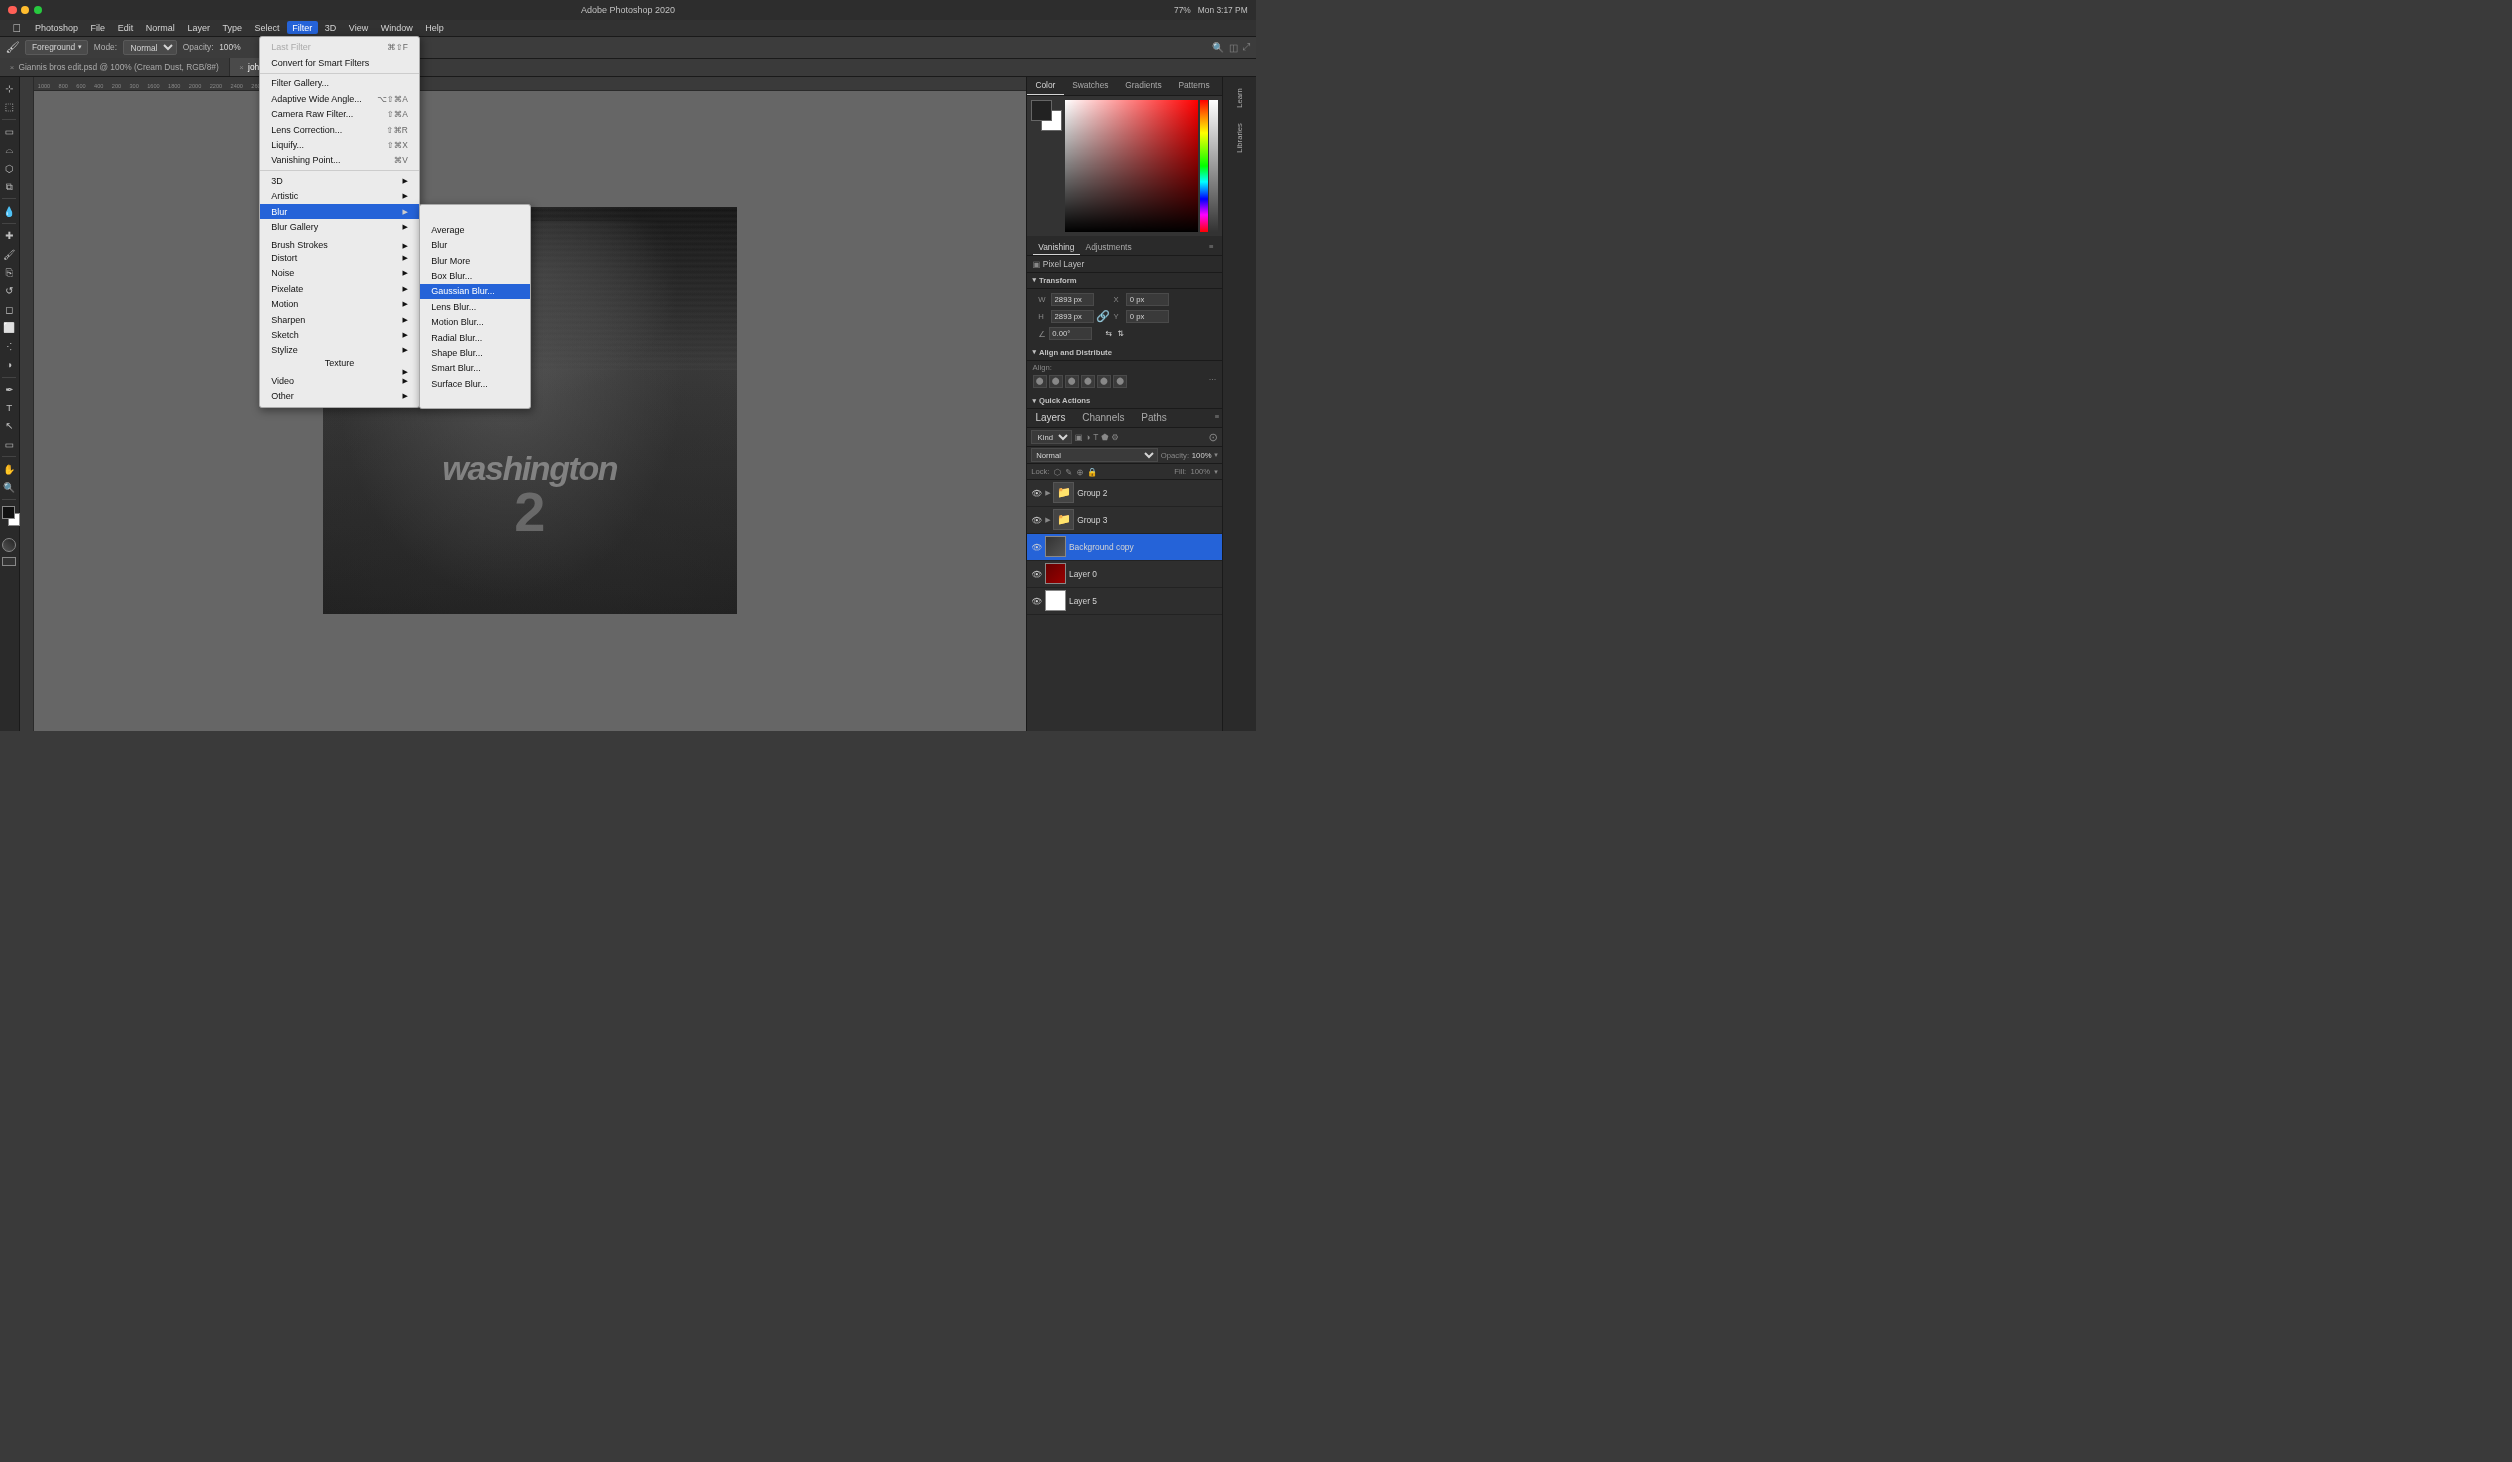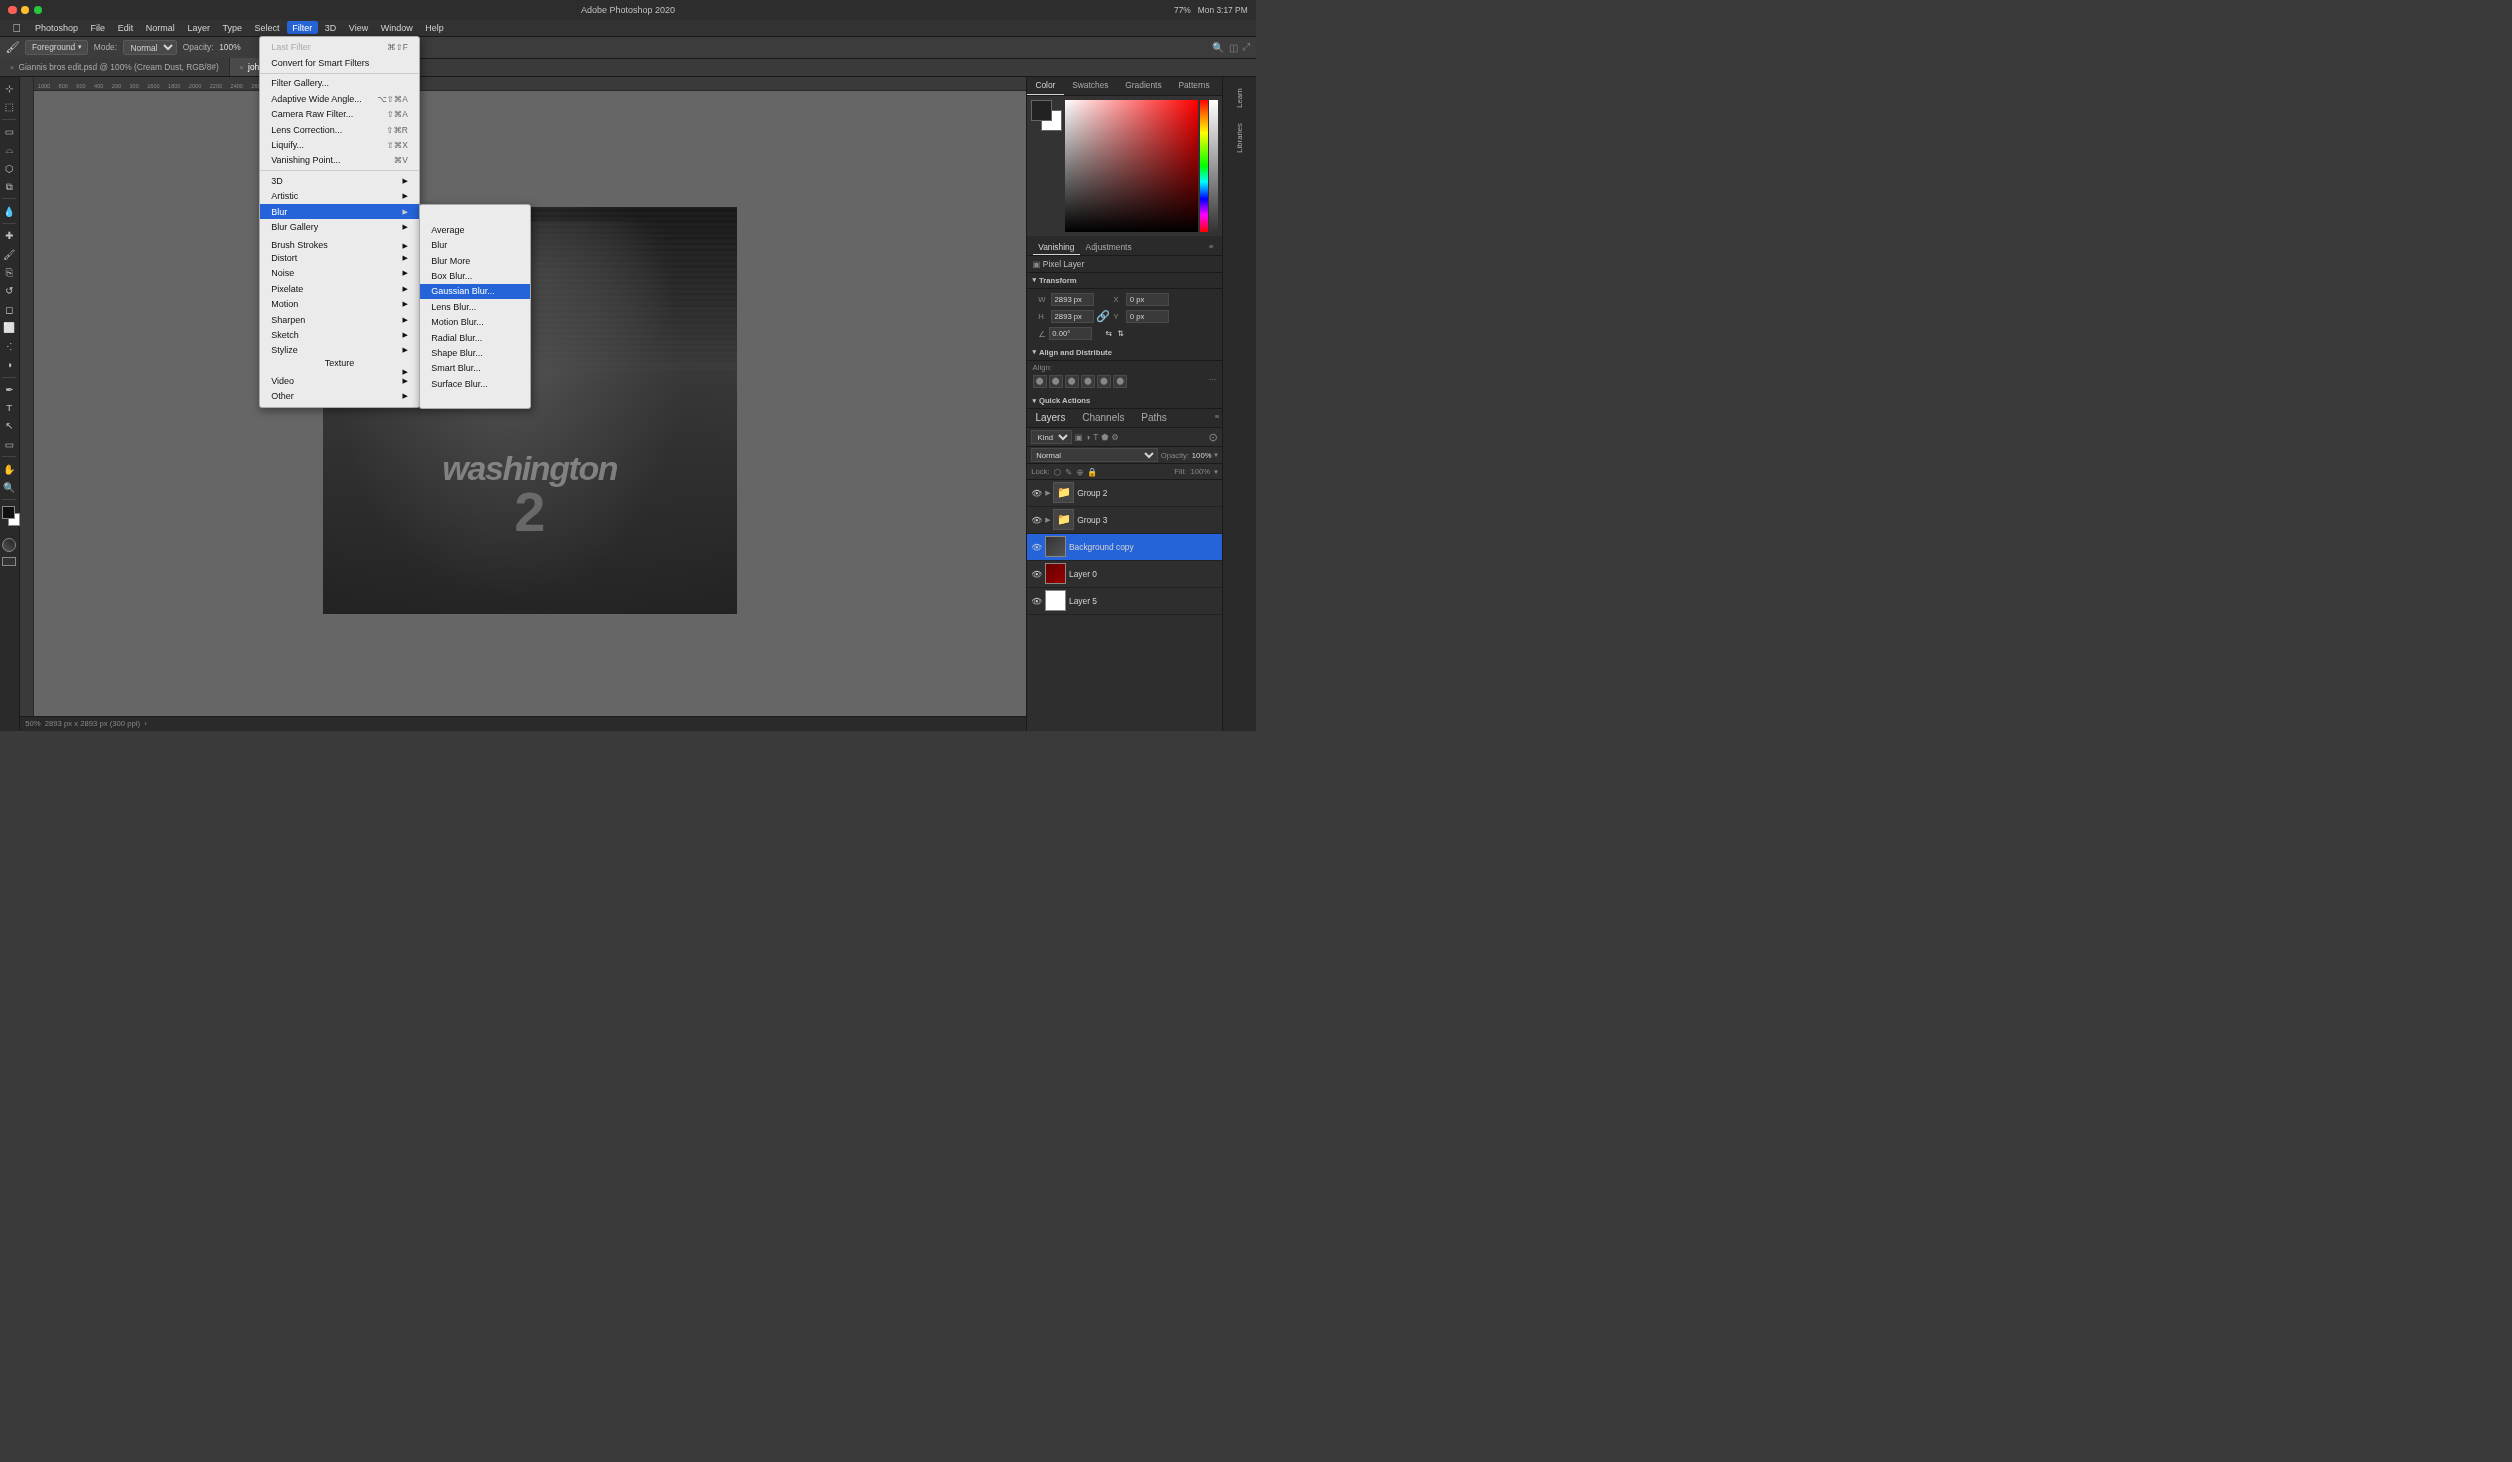--- a/index.html
+++ b/index.html
@@ -687,25 +687,20 @@
         <div style="position:absolute;top:14px;left:21px;right:21px;bottom:0;background:radial-gradient(ellipse 40% 30% at 50% 15%,#555 0%,transparent 100%);"></div>
         <div style="position:absolute;top:0;left:0;right:0;bottom:0;background:linear-gradient(180deg,rgba(0,0,0,0.3) 0%,rgba(50,50,50,0.1) 40%,rgba(0,0,0,0.2) 100%);"></div>
 
         <div class="jersey-text">washington</div>
         <div class="jersey-number">2</div>
 
         <div style="position:absolute;top:0;left:0;right:0;height:40%;background:repeating-linear-gradient(0deg,rgba(80,80,80,0.2) 0px,rgba(60,60,60,0.1) 2.8px,rgba(80,80,80,0.2) 5.6px);"></div>
       </div>
     </div>
 
-    <div class="bottom-bar" style="position:absolute;bottom:0;left:0;right:0;">
-      <span>50%</span>
-      <span>2893 px x 2893 px (300 ppi)</span>
-      <span style="cursor:pointer;">›</span>
-    </div>
   </div>
 
   <div class="right-panel">
 
     <div class="panel-tabs">
       <div class="panel-tab active">Color</div>
       <div class="panel-tab">Swatches</div>
       <div class="panel-tab">Gradients</div>
       <div class="panel-tab">Patterns</div>
       <div class="panel-tab-right">≡</div>

